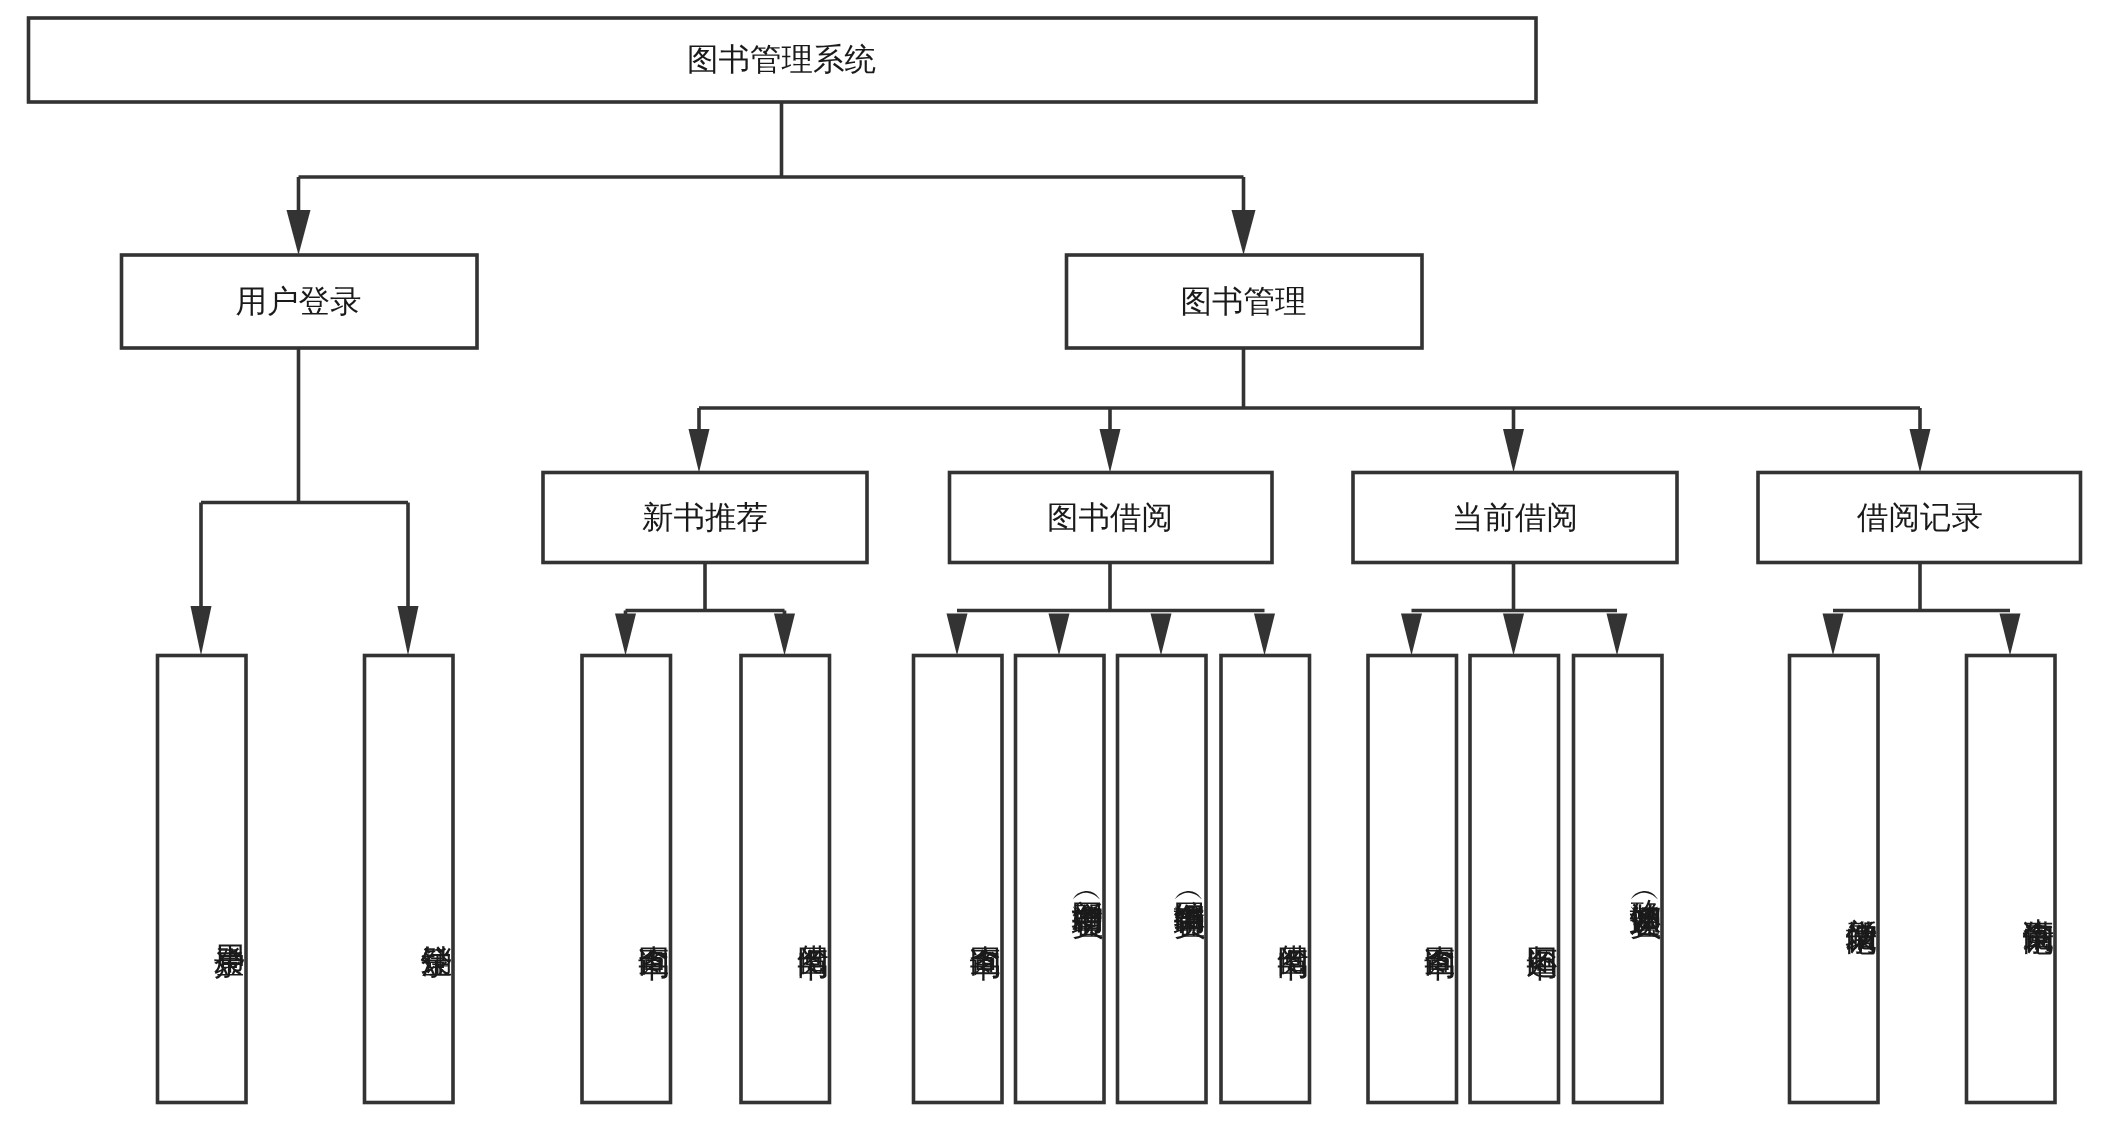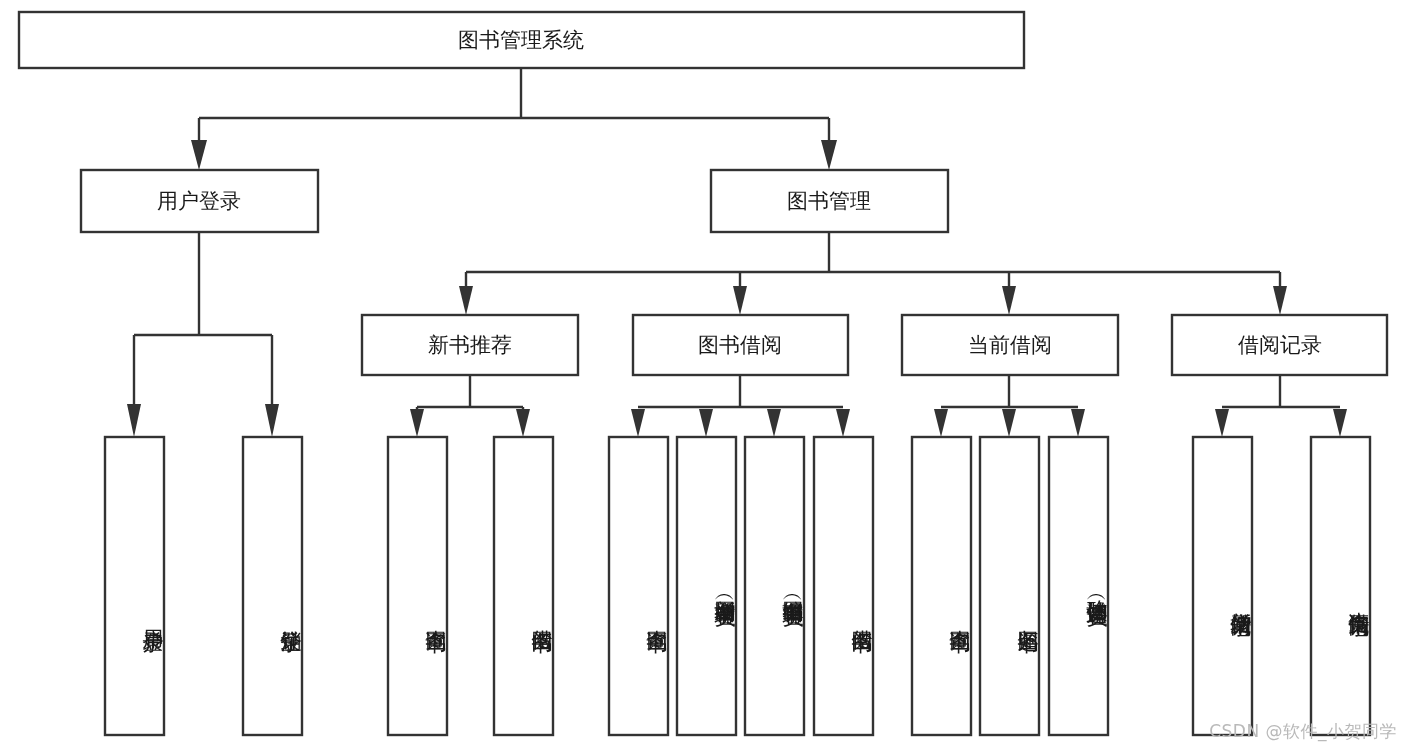--- a/index.html
+++ b/index.html
@@ -210,14 +210,13 @@
   <div class="leaf-label" style="left:745px; top:443px; width:59px; height:288px;">编辑图书（管理员）</div>
   <div class="leaf-label" style="left:814px; top:500px; width:59px; height:230px;">借阅图书</div>
 
   <div class="leaf-label" style="left:912px; top:500px; width:59px; height:230px;">查询图书</div>
   <div class="leaf-label" style="left:980px; top:500px; width:59px; height:230px;">归还图书</div>
   <div class="leaf-label" style="left:1049px; top:443px; width:59px; height:288px;">确认归还（管理员）</div>
 
   <div class="leaf-label" style="left:1193px; top:465px; width:59px; height:265px;">新增借阅记录</div>
   <div class="leaf-label" style="left:1311px; top:465px; width:59px; height:265px;">查询借阅记录</div>
 
-  <div class="watermark">CSDN @软件_小贺同学</div>
 </div>
 
 </body></html>

